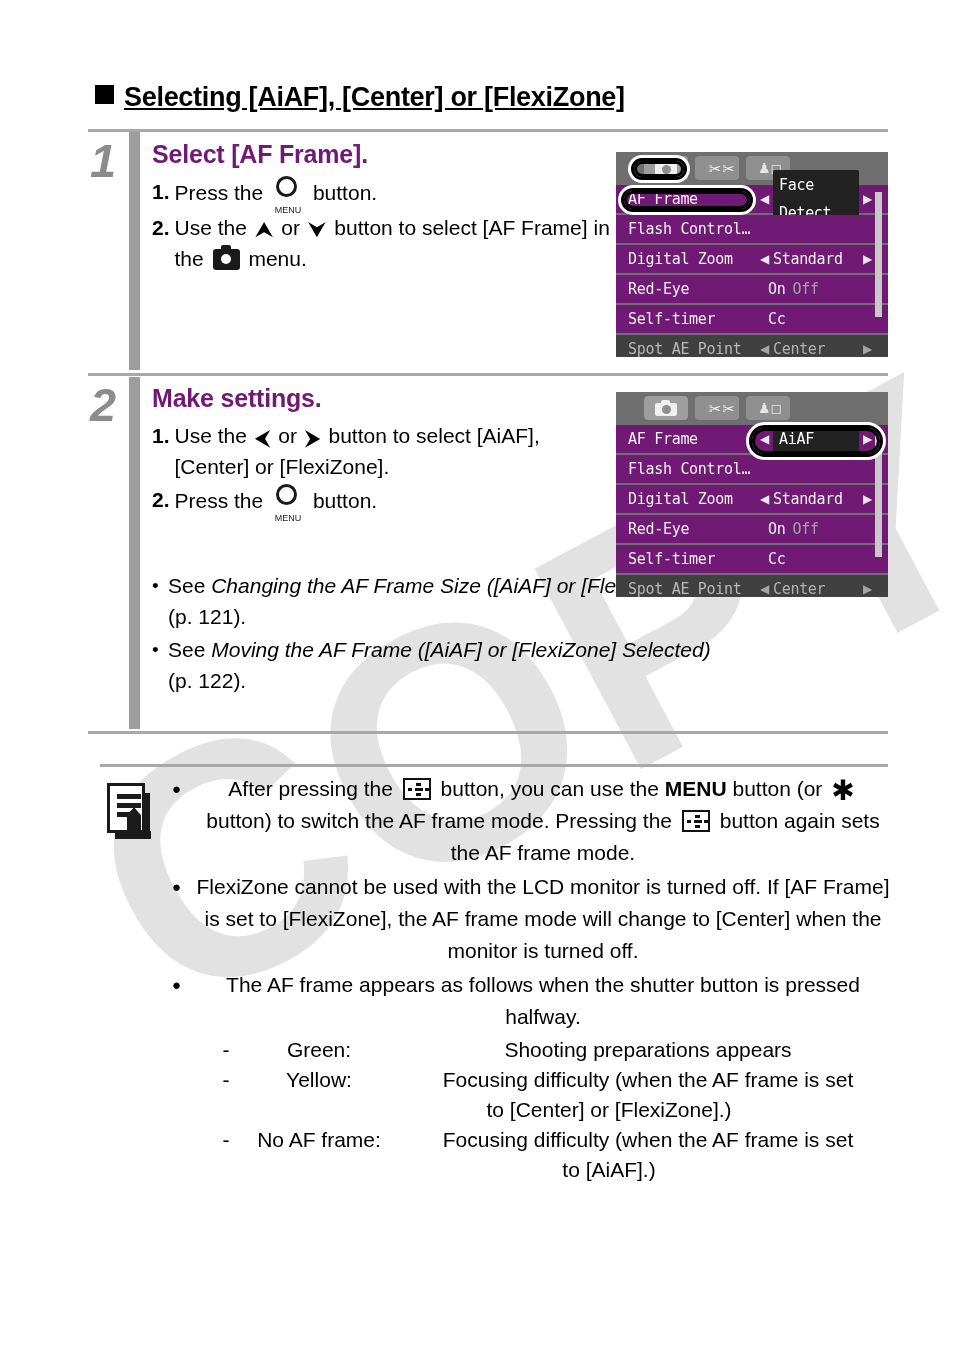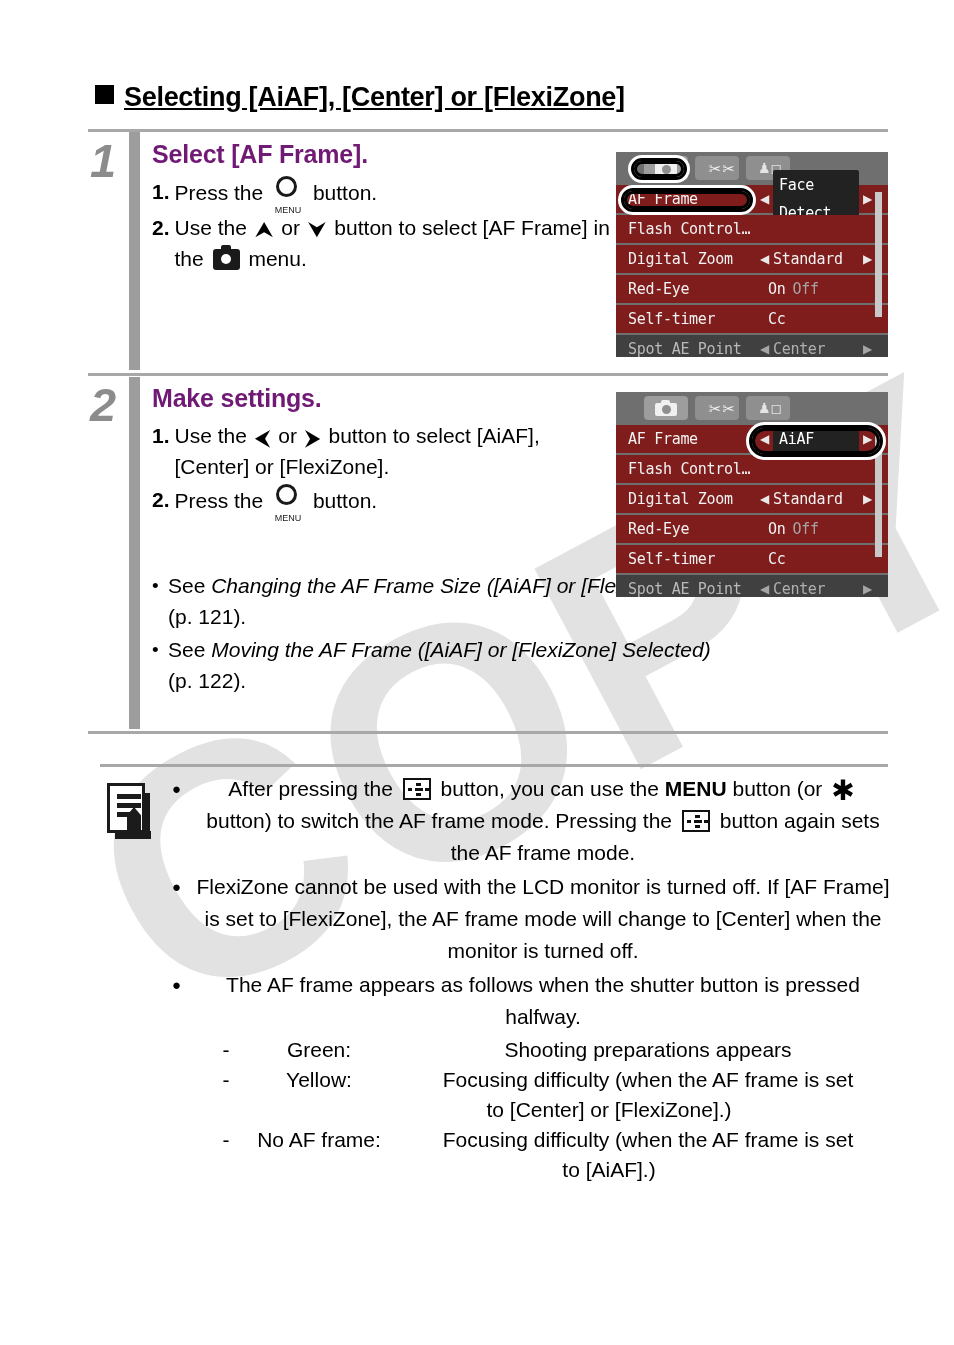--- a/index.html
+++ b/index.html
@@ -359,21 +359,21 @@
 
   .lcd-rows {
     position: absolute;
     left: 0;
     top: 33px;
     width: 272px;
   }
   .lcd-row {
     position: relative;
     height: 28px;
-    background: #7f1d1d;
+    background: #701a75;
     margin-bottom: 2px;
     display: flex;
     align-items: center;
   }
   .lcd-row.dim { background: #404040; }
   .lcd-label {
     position: absolute;
     left: 12px;
     font-size: 15px;
     line-height: 28px;

